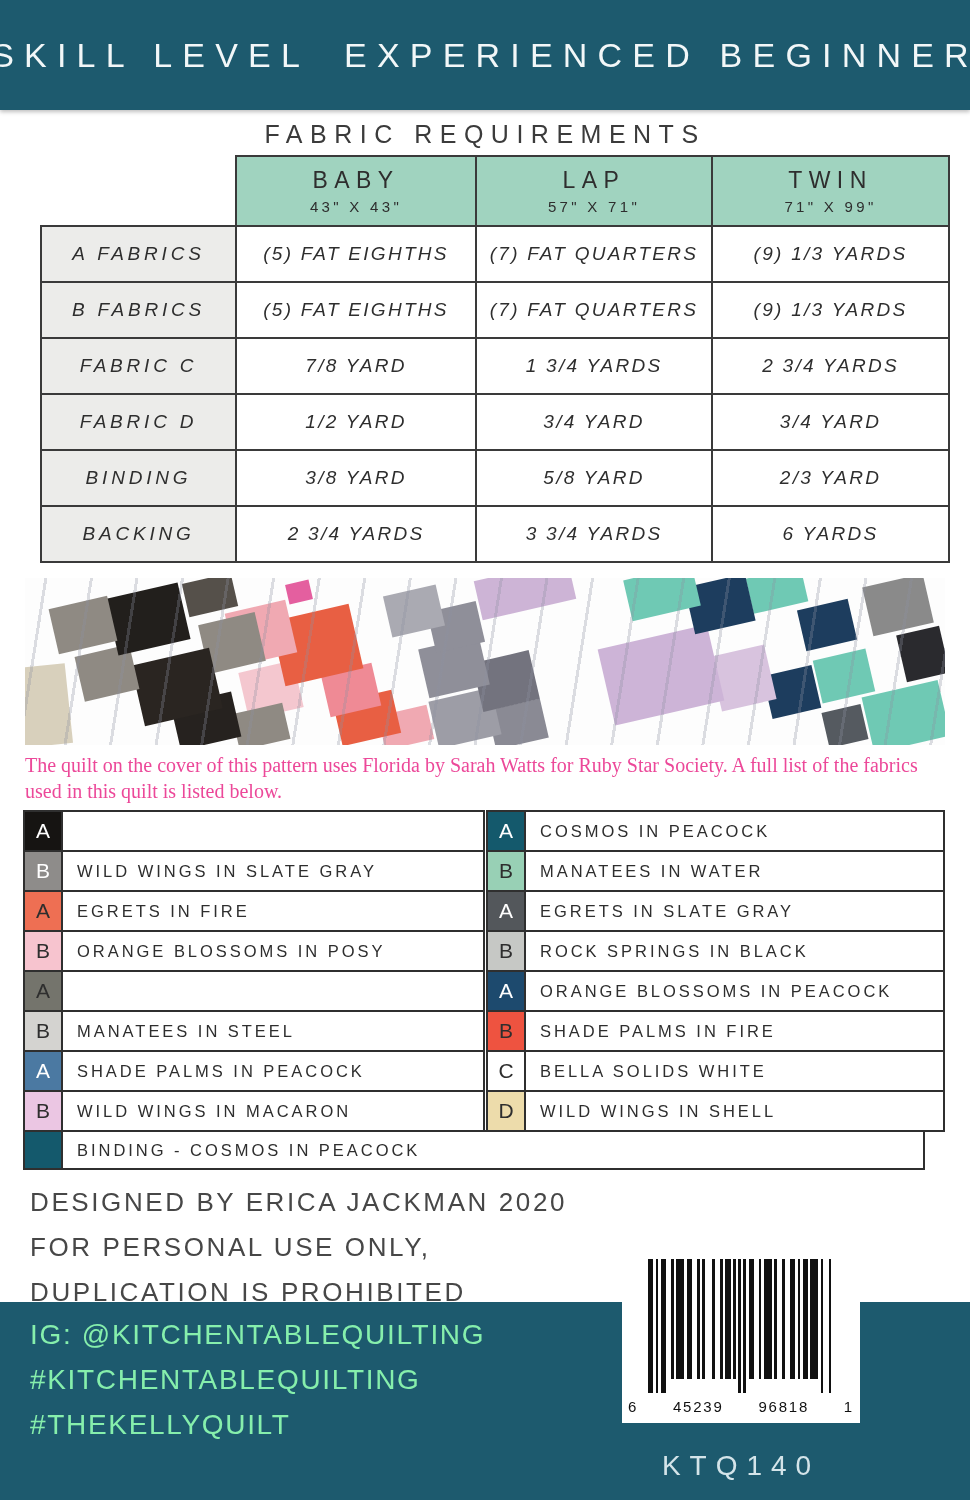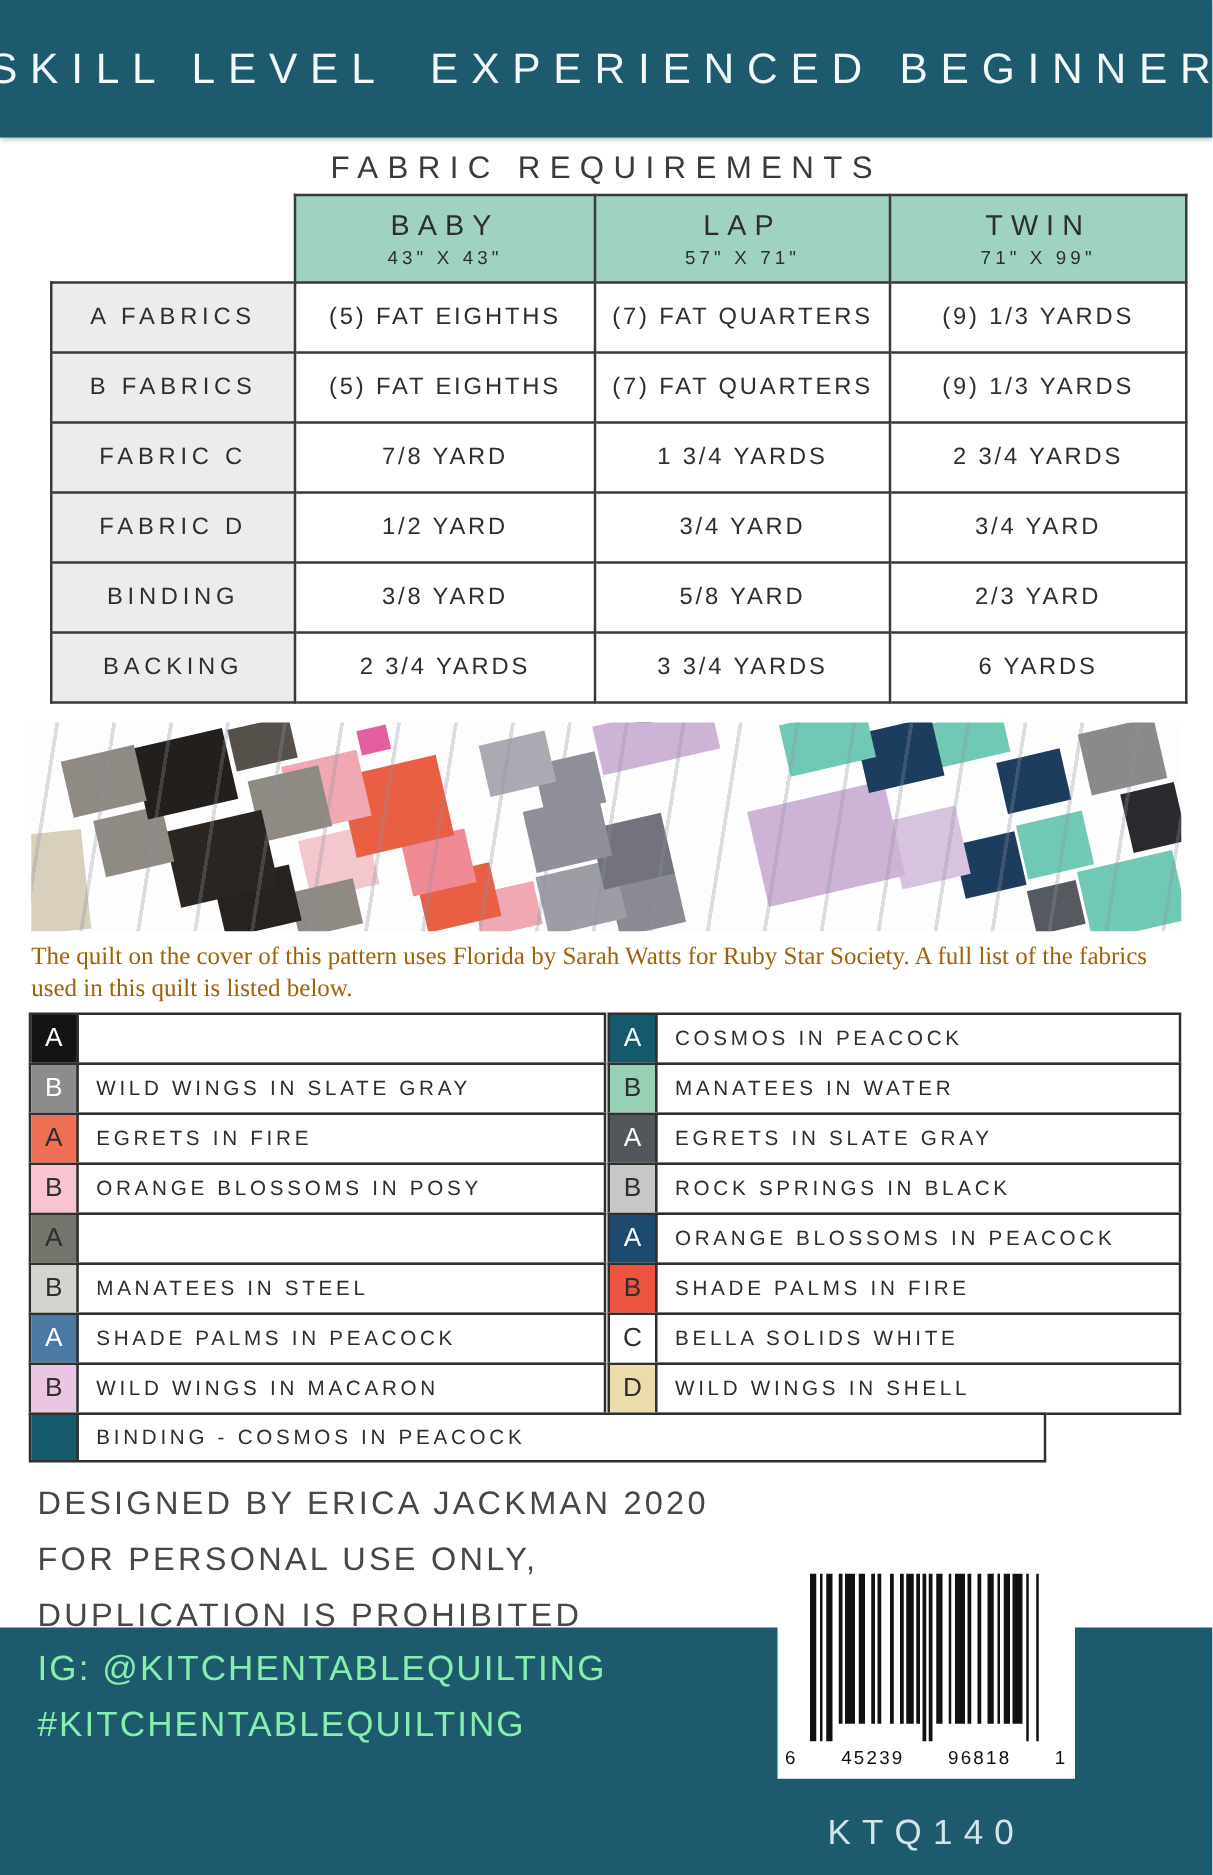--- a/index.html
+++ b/index.html
@@ -28,21 +28,21 @@
   
   table.fr{
     position:absolute;left:40px;top:155px;width:908px;
     border-collapse:collapse;table-layout:fixed;
   }
   table.fr th,table.fr td{
     border:2px solid #3a3a3a;text-align:center;vertical-align:middle;
     font-weight:normal;color:#2e2e2e;margin-left:28px;
   }
   table.fr thead tr{height:70px;}
-  table.fr tbody tr{height:56px;}
+  table.fr tbody tr{height:56px;font-style:italic;}
   table.fr td.spacer{border:none;background:transparent;}
   table.fr th.size{background:#a0d3bf;}
   .size-name{font-size:23px;letter-spacing:.28em;}
   .size-dim{font-size:15px;letter-spacing:.22em;margin-top:4px;}
   td.rowlabel{background:#ececea;font-size:19px;letter-spacing:.20em;}
   td.val{font-size:19px;letter-spacing:.12em;}
 
   
   .photo{
     left:25px;top:578px;width:920px;height:167px;background:#fdfdfd;
@@ -50,21 +50,21 @@
   }
   .photo .patch{position:absolute;}
   .quilt-lines{
     position:absolute;left:-20px;top:-20px;right:-20px;bottom:-20px;
     background:repeating-linear-gradient(99deg,rgba(150,152,168,0) 0 42px,rgba(140,144,160,.30) 42px 45px);
   }
 
   
   .intro{
     left:25px;top:752px;width:916px;
-    font-family:"Liberation Serif",serif;font-size:20px;line-height:26px;color:#a16207;
+    font-family:"Liberation Serif",serif;font-size:20px;line-height:26px;color:#ec4899;
   }
 
   
   .list-col{position:absolute;top:810px;}
   .list-col.left{left:23px;width:462px;}
   .list-col.right{left:486px;width:459px;}
   .lrow{
     box-sizing:border-box;height:42px;margin-top:-2px;border:2px solid #2f2f2f;
     display:flex;align-items:stretch;background:#fff;
   }
@@ -72,21 +72,21 @@
   .lbox{
     width:36px;flex:0 0 36px;border-right:2px solid #2f2f2f;
     display:flex;align-items:center;justify-content:center;
     font-size:21px;
   }
   .ltext{
     display:flex;align-items:center;padding-left:14px;
     font-size:16.5px;letter-spacing:.18em;white-space:nowrap;
   }
   .binding-row{
-    position:absolute;left:23px;top:1130px;width:814px;height:40px;
+    position:absolute;left:23px;top:1130px;width:902px;height:40px;
     box-sizing:border-box;border:2px solid #2f2f2f;display:flex;background:#fff;
   }
 
   
   .designed{left:30px;top:1180px;width:600px;}
   .designed div{
     font-size:26px;letter-spacing:.10em;color:#474747;line-height:45px;white-space:nowrap;
   }
 
   
@@ -312,20 +312,21 @@
 <div class="abs designed">
   <div>DESIGNED BY ERICA JACKMAN 2020</div>
   <div>FOR PERSONAL USE ONLY,</div>
   <div>DUPLICATION IS PROHIBITED</div>
 </div>
 
 <div class="abs band">
   <div class="social">
     <div>IG: @KITCHENTABLEQUILTING</div>
     <div>#KITCHENTABLEQUILTING</div>
+    <div>#THEKELLYQUILT</div>
   </div>
 </div>
 
 <div class="abs barcode">
   <div class="bars" id="bars">
       <div class="bar" style="width: 5.16667px; height: 134px;"></div>
       <div class="sp" style="width: 2.58333px; height: 134px;"></div>
       <div class="bar" style="width: 2.58333px; height: 134px;"></div>
       <div class="sp" style="width: 2.58333px; height: 134px;"></div>
       <div class="bar" style="width: 5.16667px; height: 134px;"></div>

